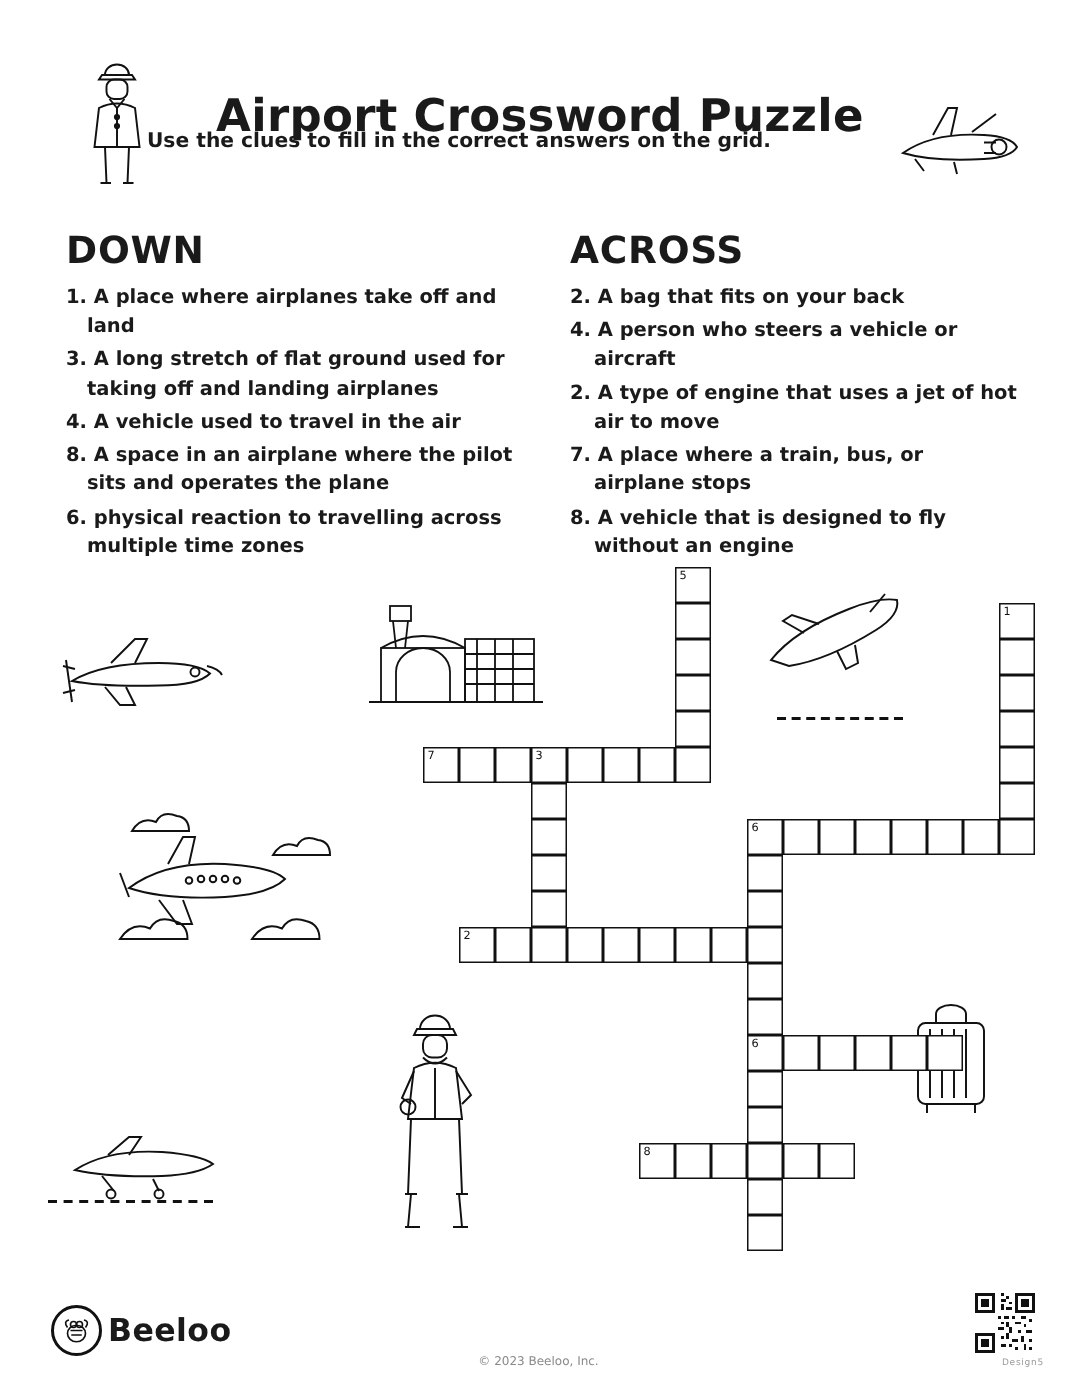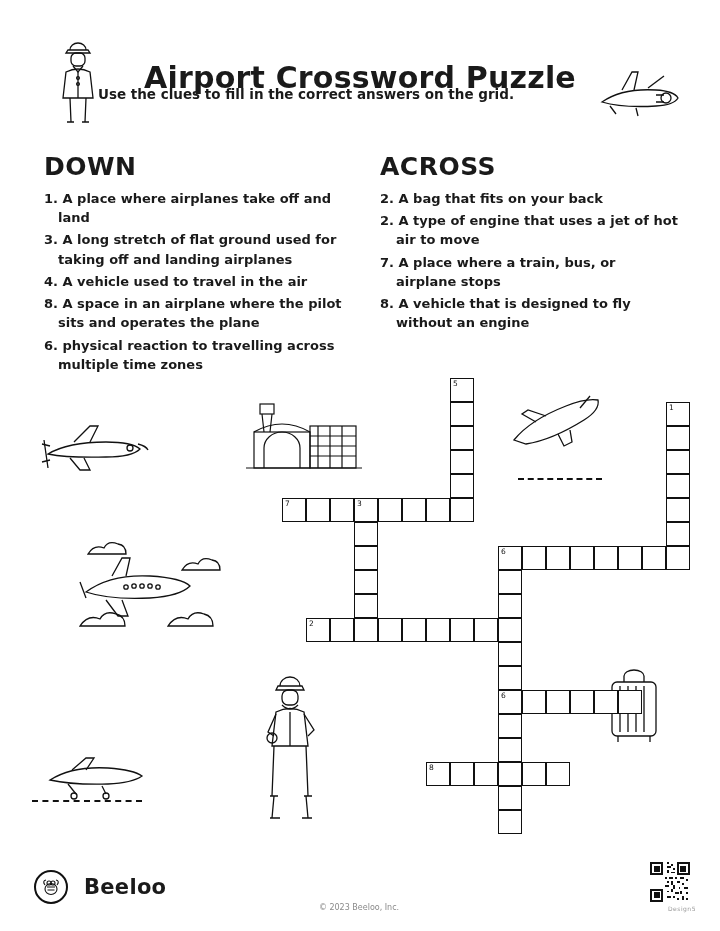--- a/index.html
+++ b/index.html
@@ -51,21 +51,21 @@
   .cell .num{
     position:absolute;left:2px;top:0px;font-size:7.5px;line-height:9px;
     font-family:"DejaVu Sans", sans-serif;color:#111;
   }
 
   
   .art{position:absolute;}
   .dashline{position:absolute;border-top:2px dashed #111;}
 
   
-  .footer-logo{position:absolute;left:34px;top:870px;display:flex;align-items:center;gap:16px;}
+  .footer-logo{position:absolute;left:34px;top:870px;display:flex;align-items:center;gap:4px;}
   .footer-logo .mark{width:30px;height:30px;border:2px solid #111;border-radius:50%;display:flex;align-items:center;justify-content:center;}
   .footer-logo .brand{font-size:21px;font-weight:700;letter-spacing:.3px;}
   .copyright{position:absolute;left:0;top:903px;width:718px;text-align:center;font-size:8px;color:#8a8a8a;}
   .qr{position:absolute;right:30px;top:862px;width:40px;height:40px;}
   .qr-cap{position:absolute;right:24px;top:905px;font-size:6px;color:#9a9a9a;letter-spacing:.5px;}
 </style>
 </head>
 <body>
 
 <div class="page">
@@ -104,20 +104,21 @@
     <div class="clue">1. A place where airplanes take off and land</div>
     <div class="clue">3. A long stretch of flat ground used for taking off and landing airplanes</div>
     <div class="clue">4. A vehicle used to travel in the air</div>
     <div class="clue">8. A space in an airplane where the pilot sits and operates the plane</div>
     <div class="clue">6. physical reaction to travelling across multiple time zones</div>
   </div>
 
   <div class="col col-across">
     <h2>ACROSS</h2>
     <div class="clue">2. A bag that fits on your back</div>
+    <div class="clue">4. A person who steers a vehicle or aircraft</div>
     <div class="clue">2. A type of engine that uses a jet of hot air to move</div>
     <div class="clue">7. A place where a train, bus, or airplane stops</div>
     <div class="clue">8. A vehicle that is designed to fly without an engine</div>
   </div>
 
   <svg class="art" style="left:34px;top:418px;width:120px;height:62px;" viewBox="0 0 120 62">
     <g fill="none" stroke="#111" stroke-width="1.3">
       <path d="M14 36 q20 -12 58 -12 q26 0 34 7 q-8 8 -34 8 q-38 1 -58 -3 z"></path>
       <path d="M40 24 l16 -16 h8 l-8 16"></path>
       <path d="M36 40 l10 12 h10 l-6 -12"></path>

